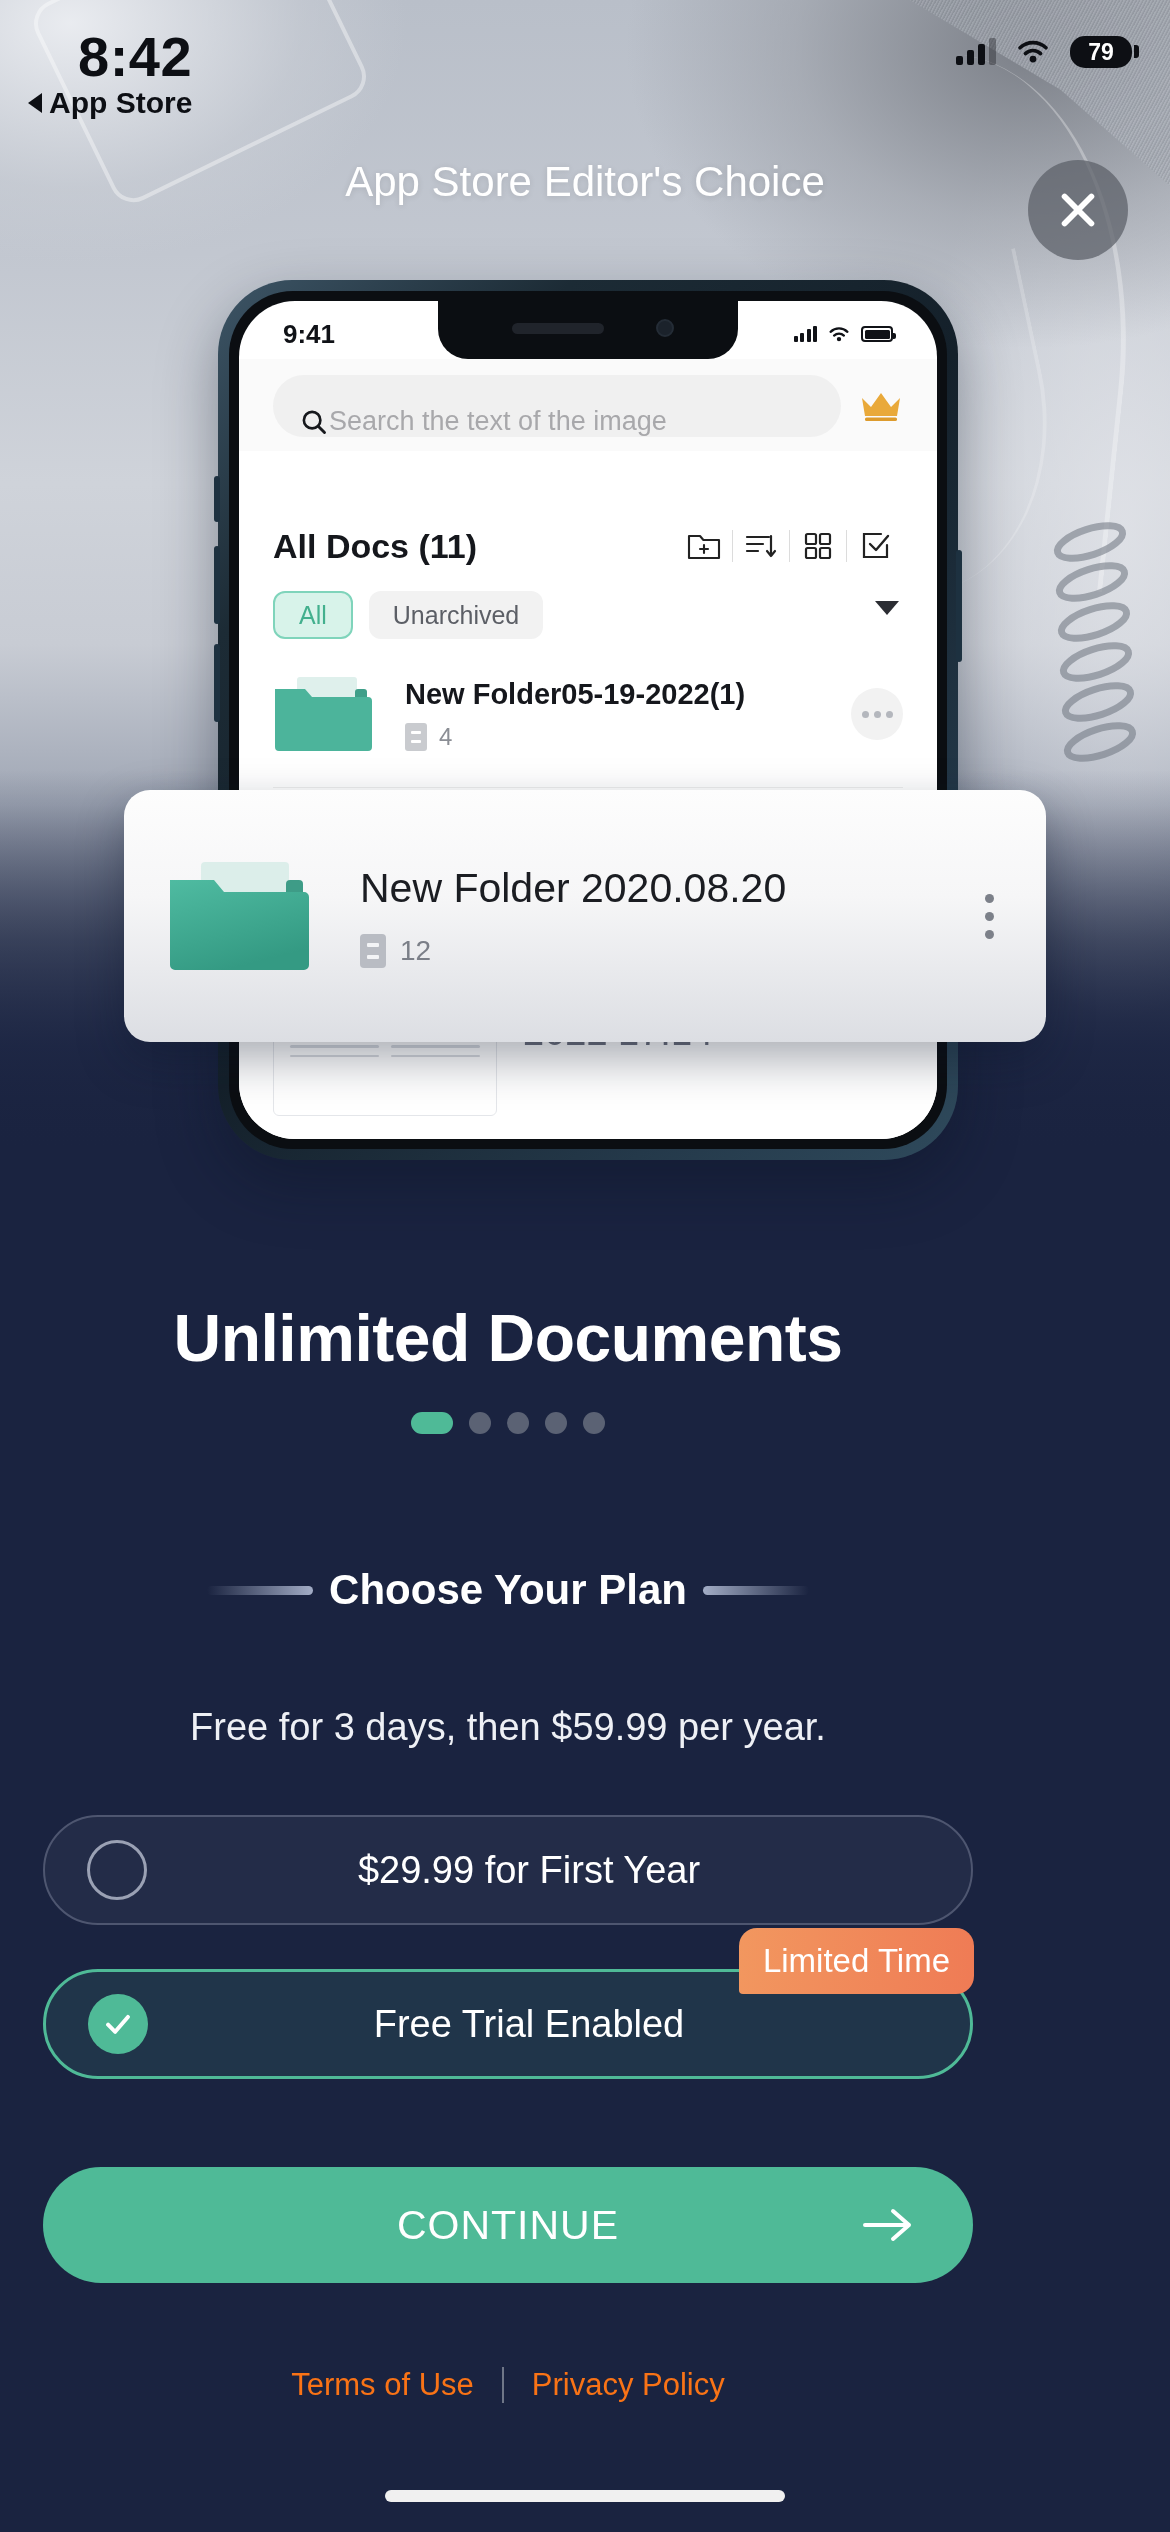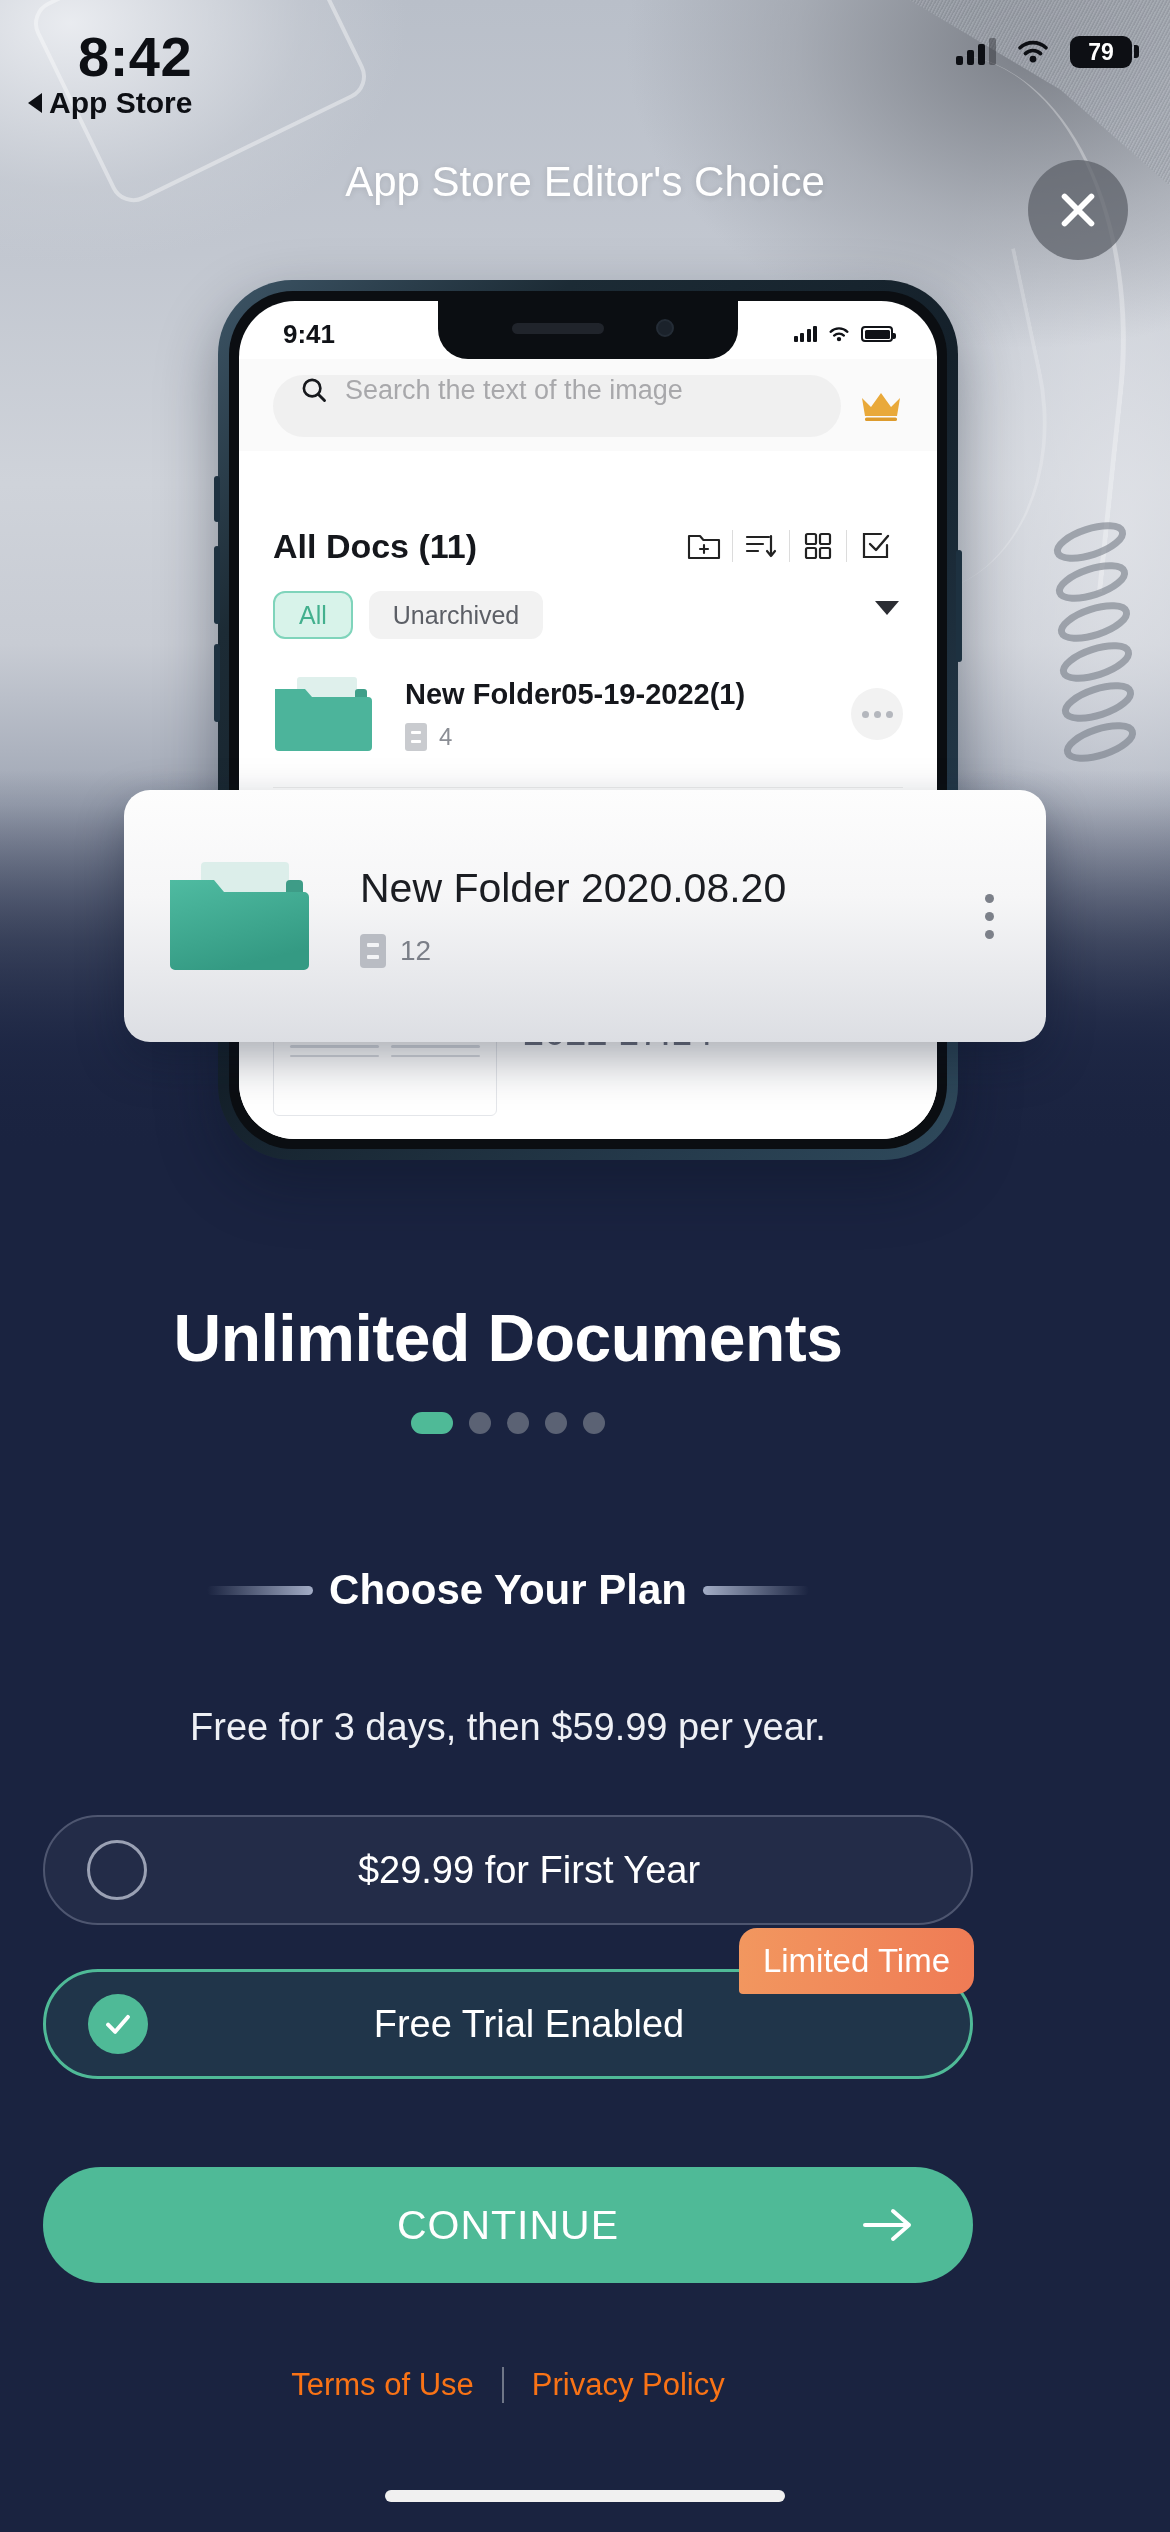--- a/index.html
+++ b/index.html
@@ -72,21 +72,21 @@
     border-right:14px solid #0d0f14;
   }
   .sb-right { position:absolute; right:38px; top:36px; display:flex; align-items:center; gap:20px; }
   .sig { display:flex; align-items:flex-end; gap:4px; height:26px; }
   .sig i { display:block; width:7px; background:#0d0f14; border-radius:2px; }
   .sig i:nth-child(1){ height:9px; }
   .sig i:nth-child(2){ height:15px; }
   .sig i:nth-child(3){ height:21px; }
   .sig i:nth-child(4){ height:27px; opacity:.35; }
   .batt {
-    min-width:62px; height:32px; background:#0d0f14; border-radius:9px;
+    min-width:62px; height:32px; background:#0d0f14; border-radius:15px;
     color:#fff; font-size:23px; font-weight:700; display:flex; align-items:center;
     justify-content:center; padding:0 8px; position:relative;
   }
   .batt:after {
     content:""; position:absolute; right:-7px; top:9px; width:5px; height:13px;
     background:#0d0f14; border-radius:0 3px 3px 0;
   }
 
   
   .promo-title {
@@ -140,21 +140,21 @@
   .ps-sig i:nth-child(1){height:6px;} .ps-sig i:nth-child(2){height:9px;}
   .ps-sig i:nth-child(3){height:13px;} .ps-sig i:nth-child(4){height:16px;}
   .ps-batt { width:32px; height:16px; border:2px solid #101217; border-radius:4px; padding:1.5px; position:relative; }
   .ps-batt span { display:block; width:100%; height:100%; background:#101217; border-radius:1.5px; }
   .ps-batt:after { content:""; position:absolute; right:-5px; top:4.5px; width:3px; height:6px; background:#101217; border-radius:0 2px 2px 0; }
 
   .app-top { position:absolute; left:0; top:58px; width:100%; padding:16px 34px 14px 34px; background:#fafafa; }
   .searchrow { display:flex; align-items:center; gap:18px; }
   .searchbox {
     flex:1; height:62px; background:#f0f0f0; border-radius:31px;
-    display:flex; align-items:flex-start; gap:16px; padding:0 26px;
+    display:flex; align-items:flex-end; gap:0; padding:0 26px;
   }
   .searchbox .ph { font-size:27px; color:#a8a8ab; }
   .crown { width:44px; height:34px; flex-shrink:0; }
 
   .app-body { position:absolute; left:0; top:204px; width:100%; bottom:0; background:#fff; padding:0 34px; }
   .docs-head { display:flex; align-items:center; justify-content:space-between; padding-top:18px; }
   .docs-title { font-size:34px; font-weight:700; color:#15171c; }
   .docs-tools { display:flex; align-items:center; gap:0; }
   .docs-tools .tool { width:56px; height:46px; display:flex; align-items:center; justify-content:center; }
   .docs-tools .sep { width:1px; height:32px; background:#dcdcdc; }

